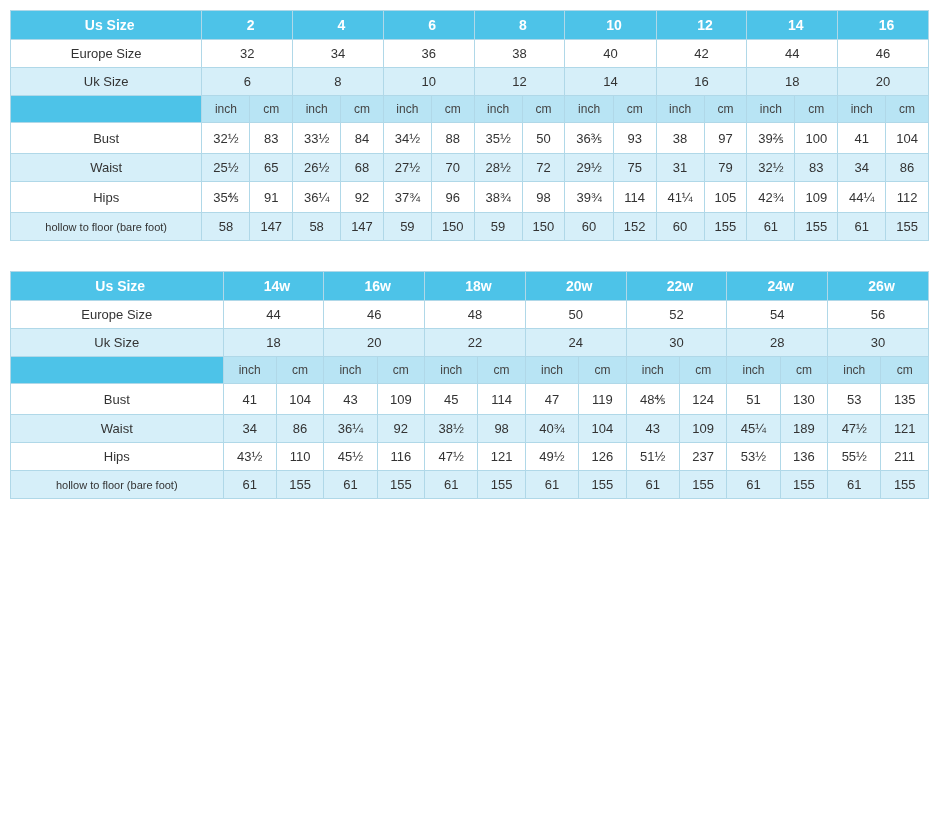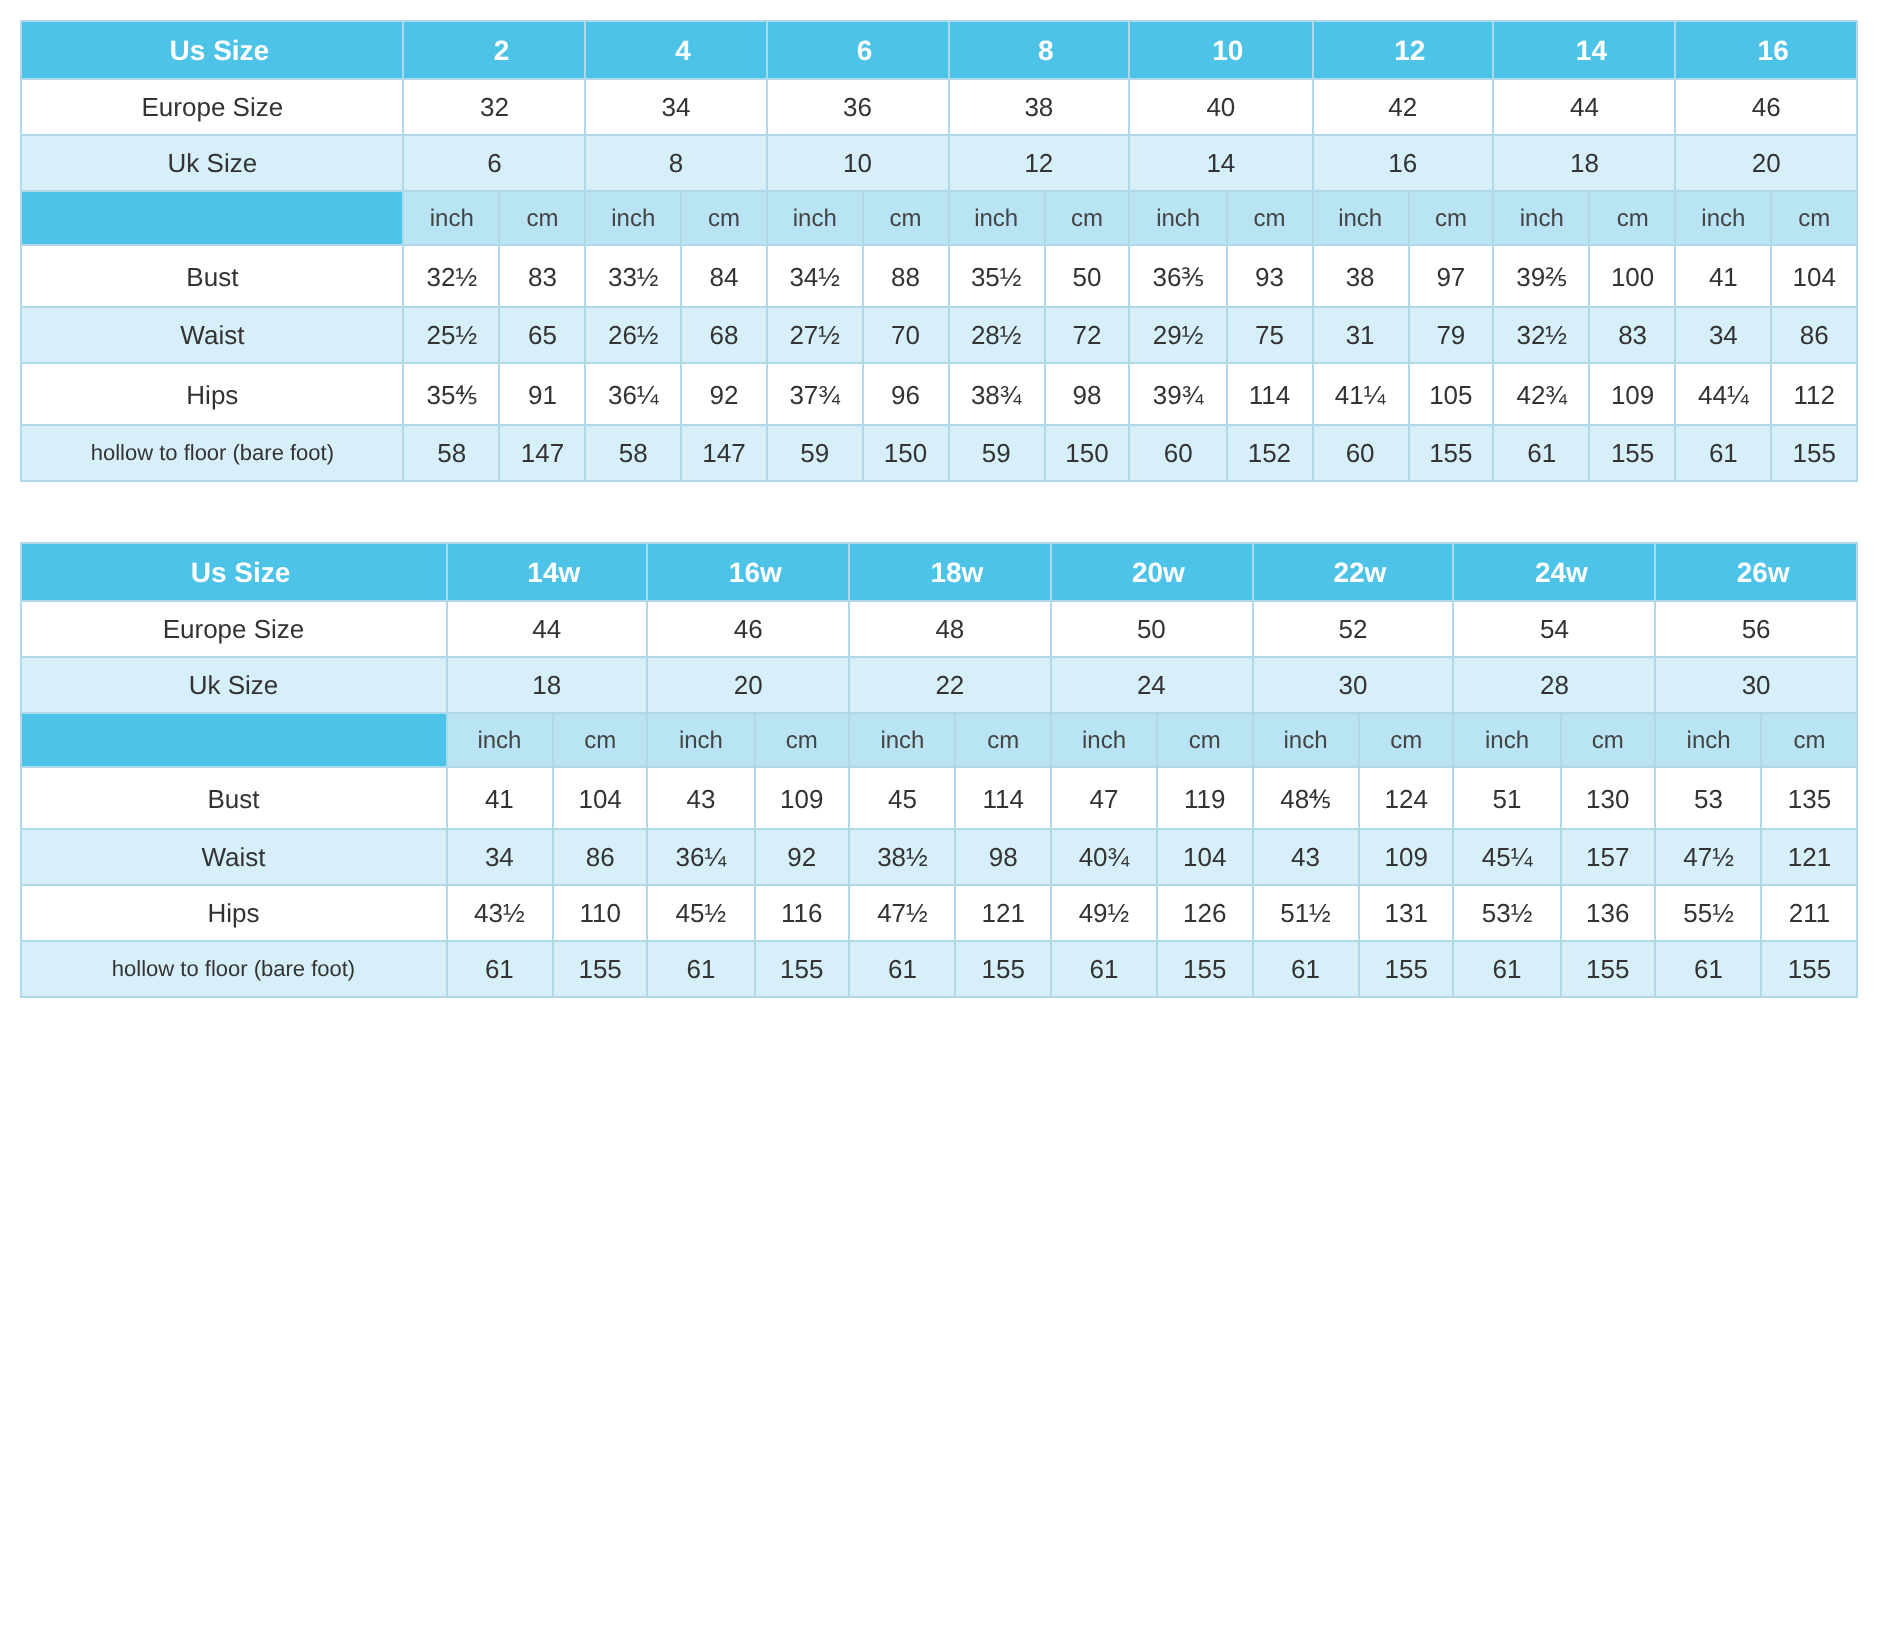--- a/index.html
+++ b/index.html
@@ -272,37 +272,37 @@
       <td>86</td>
       <td>36¼</td>
       <td>92</td>
       <td>38½</td>
       <td>98</td>
       <td>40¾</td>
       <td>104</td>
       <td>43</td>
       <td>109</td>
       <td>45¼</td>
-      <td>157</td>
+      <td>189</td>
       <td>47½</td>
       <td>121</td>
     </tr>
 
     <tr class="data-row-light">
       <td class="label-cell">Hips</td>
       <td>43½</td>
       <td>110</td>
       <td>45½</td>
       <td>116</td>
       <td>47½</td>
       <td>121</td>
       <td>49½</td>
       <td>126</td>
       <td>51½</td>
-      <td>131</td>
+      <td>237</td>
       <td>53½</td>
       <td>136</td>
       <td>55½</td>
       <td>211</td>
     </tr>
 
     <tr class="data-row-blue">
       <td class="label-cell" style="font-size:11px;">hollow to floor (bare foot)</td>
       <td>61</td>
       <td>155</td>

